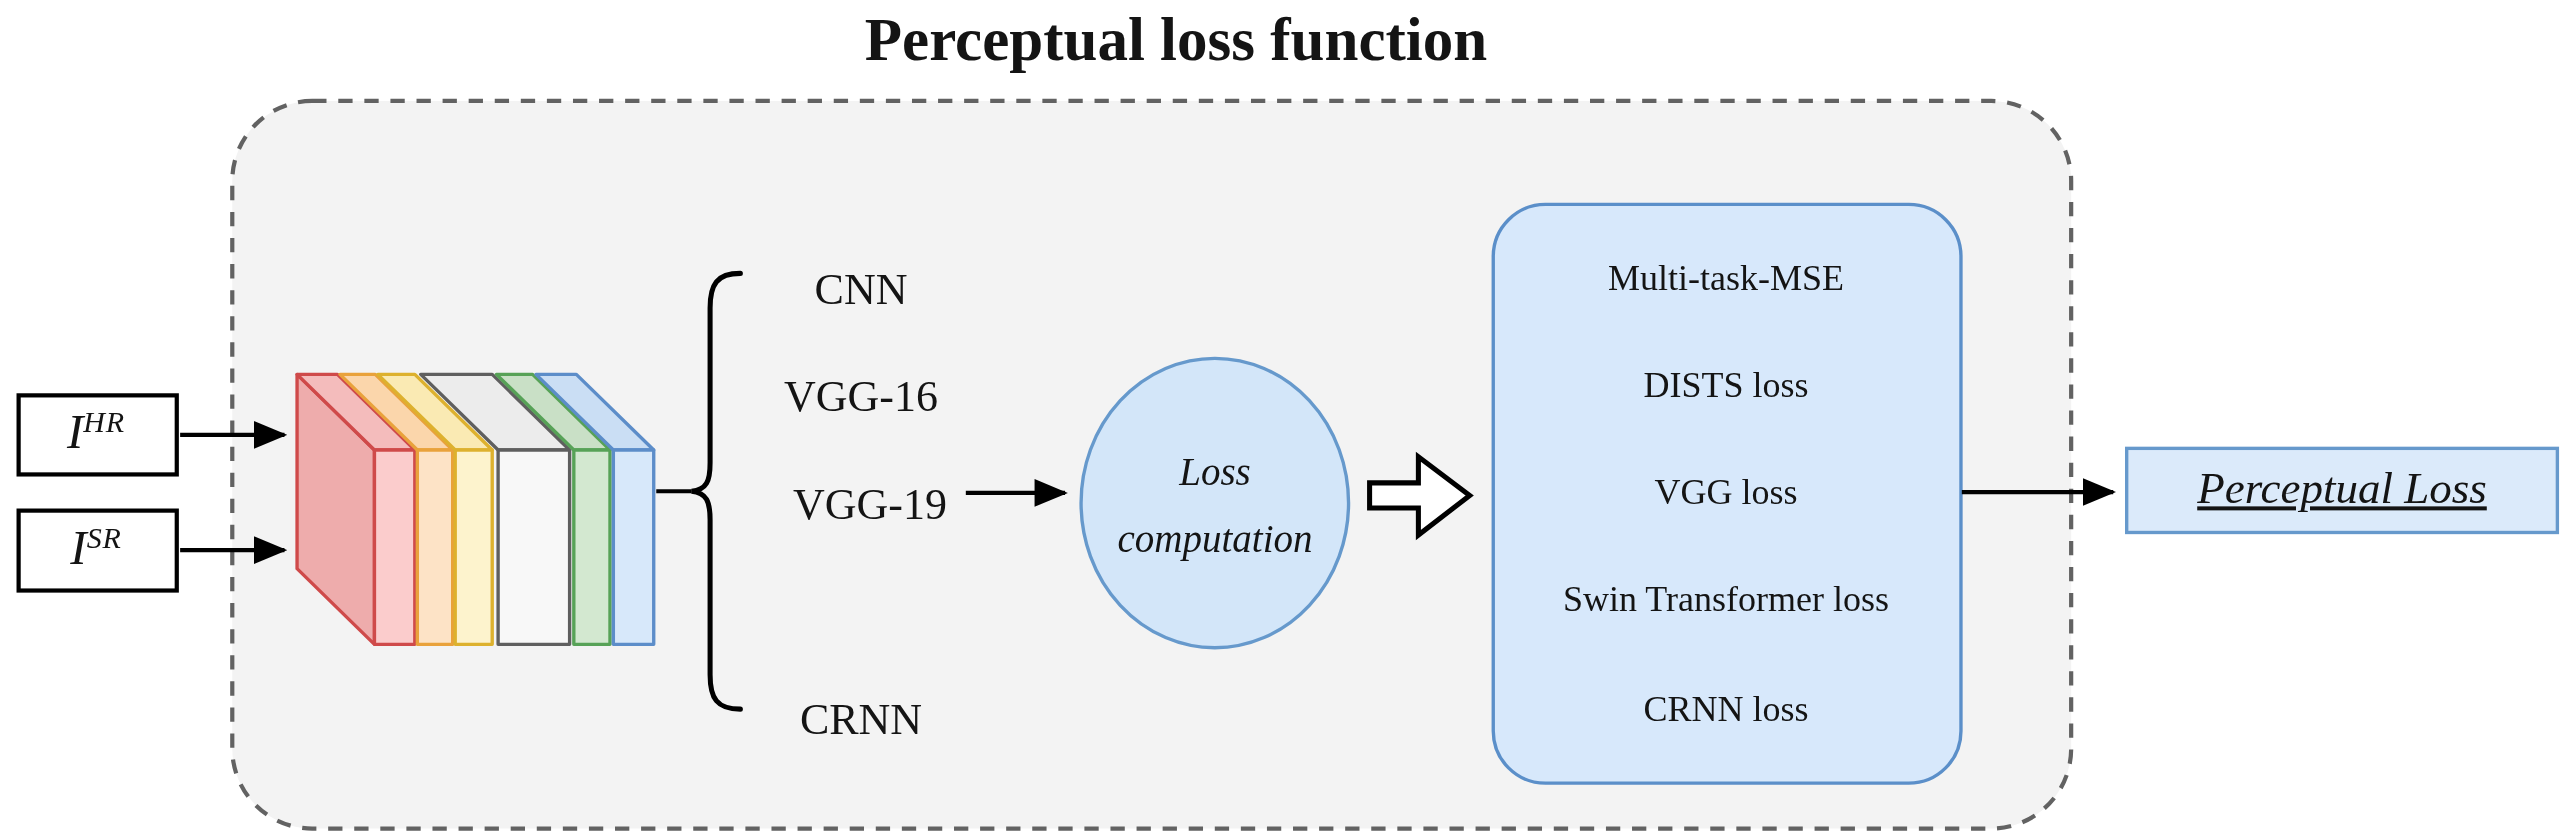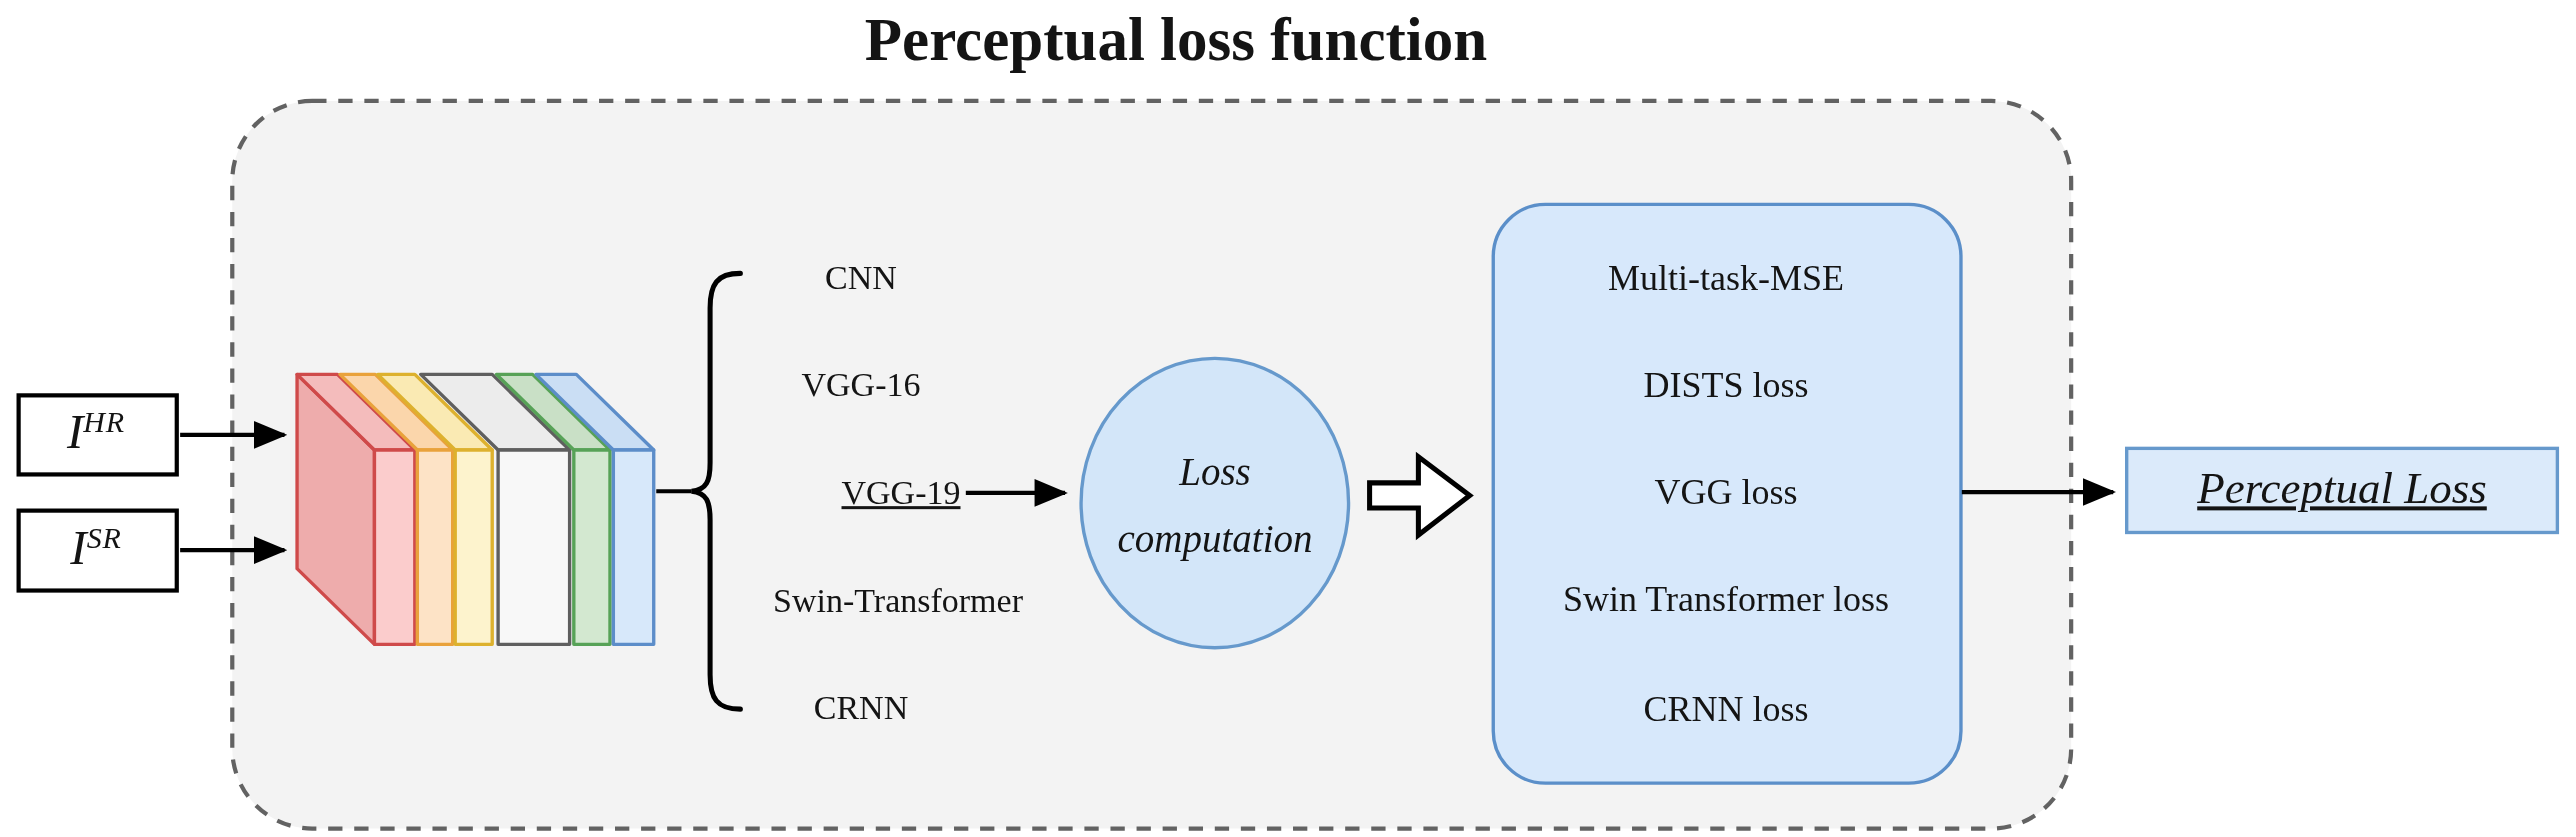--- a/index.html
+++ b/index.html
@@ -16,21 +16,21 @@
   .txt {
     position: absolute;
     transform: translate(-50%, -50%);
     white-space: nowrap;
     text-align: center;
     line-height: 1.05;
   }
   .title { font-size: 61px; font-weight: bold; }
   .section-label { font-size: 40px; font-weight: bold; }
   .net-label { font-size: 39px; }
-  .row { font-size: 34px; }
+  .row { font-size: 44px; margin-top: 12px; }
   .loss-row { font-size: 36px; }
   .circle-line { font-size: 39px; font-style: italic; }
   .output-text { font-size: 45px; font-style: italic; }
   .math { font-style: italic; font-size: 49px; }
   .math .sup { font-size: 30px; position: relative; top: -0.55em; letter-spacing: 0.8px; }
 </style>
 </head>
 <body>
 
 <div id="stage">
@@ -96,22 +96,21 @@
 
   <div class="txt math" style="left:96px; top:432px;">
     <span>I</span><span class="sup">HR</span>
   </div>
   <div class="txt math" style="left:96px; top:548px;">
     <span>I</span><span class="sup">SR</span>
   </div>
 
   <div class="txt row" style="left:861px; top:278px;">CNN</div>
   <div class="txt row" style="left:861px; top:385px;">VGG-16</div>
-  <div class="txt row" style="left:901px; top:493px;text-decoration:underline;">VGG-19</div>
-  <div class="txt row" style="left:898px; top:601px;">Swin-Transformer</div>
+  <div class="txt row" style="left:870px; top:493px;">VGG-19</div>
   <div class="txt row" style="left:861px; top:708px;">CRNN</div>
 
   <div class="txt circle-line" style="left:1215px; top:472px;">Loss</div>
   <div class="txt circle-line" style="left:1215px; top:539px;">computation</div>
 
   <div class="txt loss-row" style="left:1726px; top:279px;">Multi-task-MSE</div>
   <div class="txt loss-row" style="left:1726px; top:386px;">DISTS loss</div>
   <div class="txt loss-row" style="left:1726px; top:493px;">VGG loss</div>
   <div class="txt loss-row" style="left:1726px; top:600px;">Swin Transformer loss</div>
   <div class="txt loss-row" style="left:1726px; top:710px;">CRNN loss</div>

